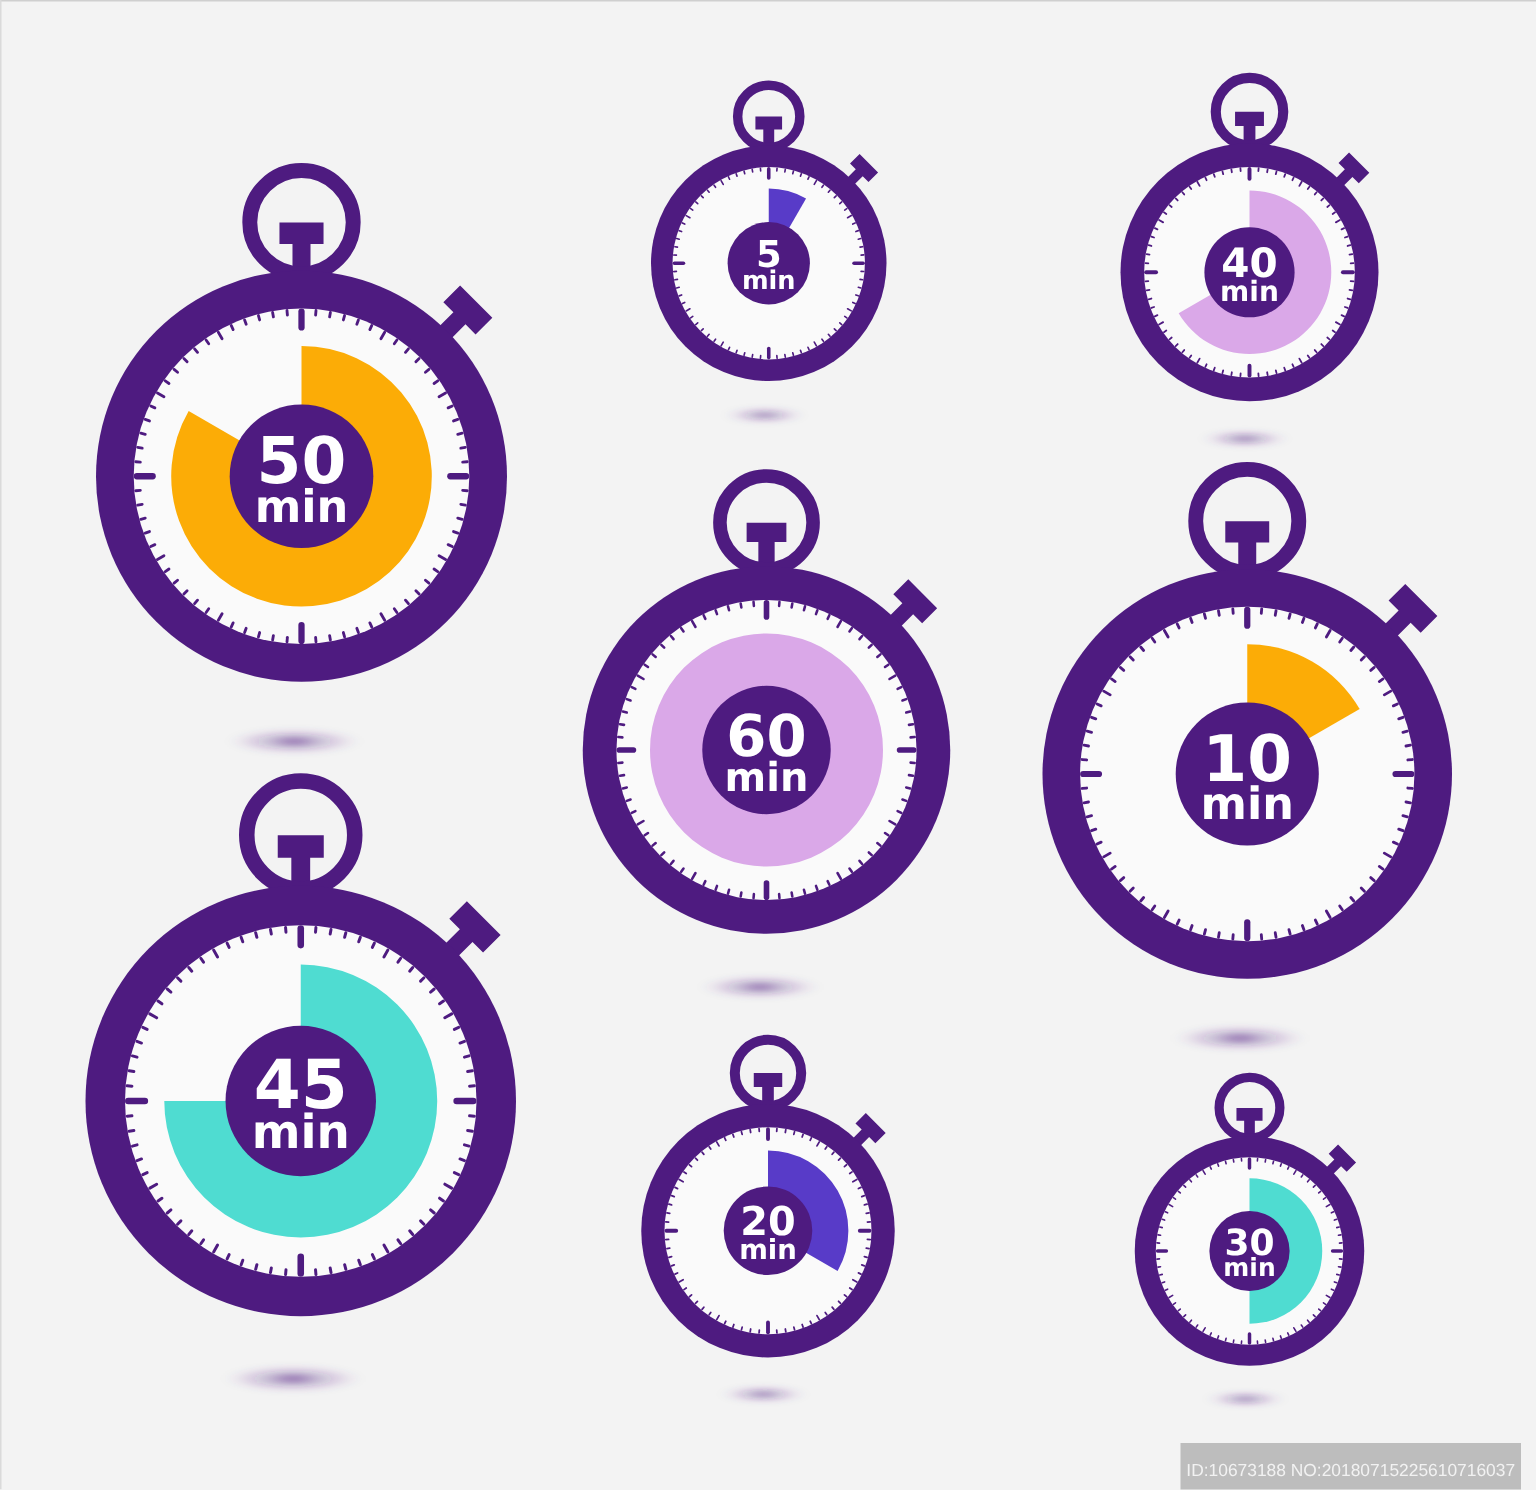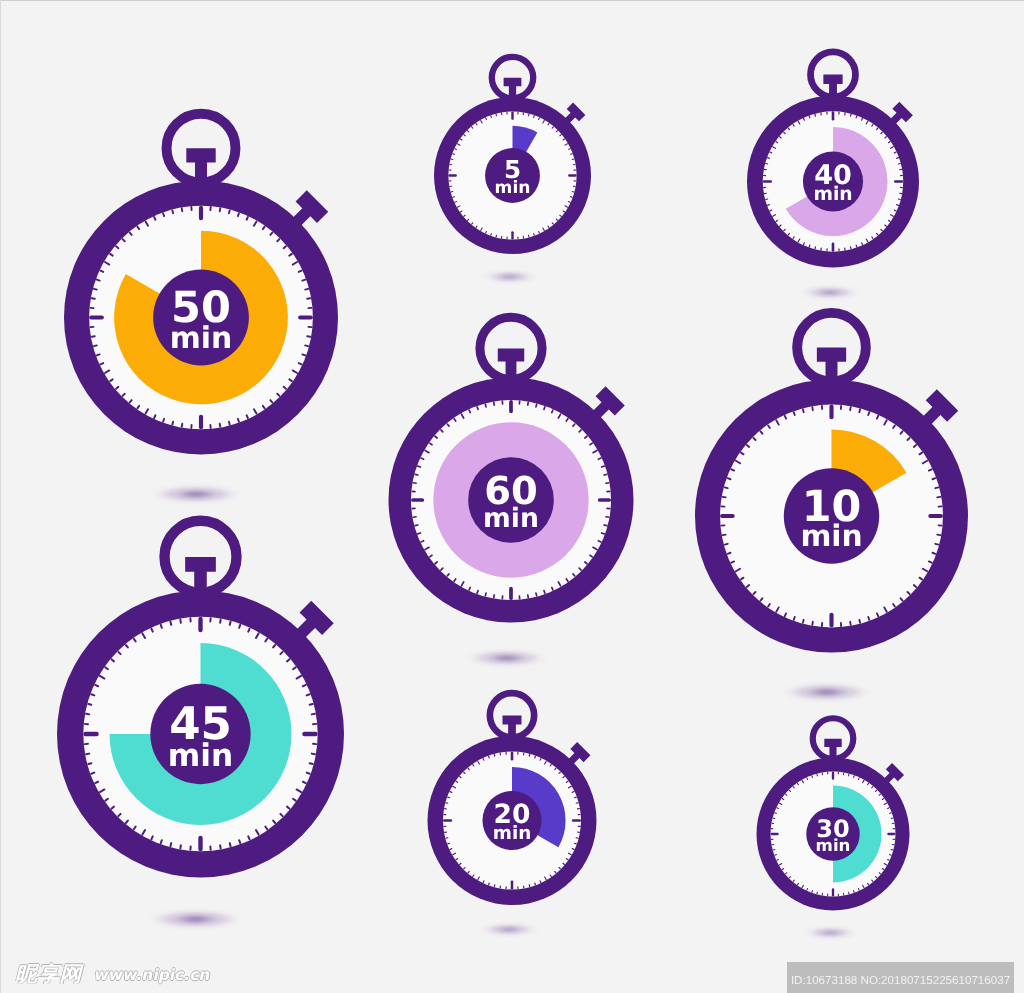--- a/index.html
+++ b/index.html
@@ -727,21 +727,17 @@
         <path d="M 833.00 834.00 L 833.00 785.50 A 48.50 48.50 0 0 1 833.00 882.50 Z" fill="#4fdcd1"></path>
         <circle cx="833" cy="834" r="26.74" fill="#4e1b80"></circle>
         <text x="833" y="836.63" fill="#ffffff" font-family="&quot;DejaVu Sans&quot;, sans-serif" font-weight="700" font-size="24.02" text-anchor="middle">30</text>
         <text x="833" y="850.87" fill="#ffffff" font-family="&quot;DejaVu Sans&quot;, sans-serif" font-weight="700" font-size="16.64" text-anchor="middle">min</text>
       </g>
     </svg>
 
   <div class="frame-top"></div>
   <div class="frame-left"></div>
 
-  <div id="watermark">
-    <span class="wm-logo">昵享网</span>
-    <span class="wm-site">www.nipic.cn</span>
-  </div>
 
   <div id="asset-badge">
     <span>ID:10673188 NO:20180715225610716037</span>
   </div>
 </div>
 
 </body></html>

